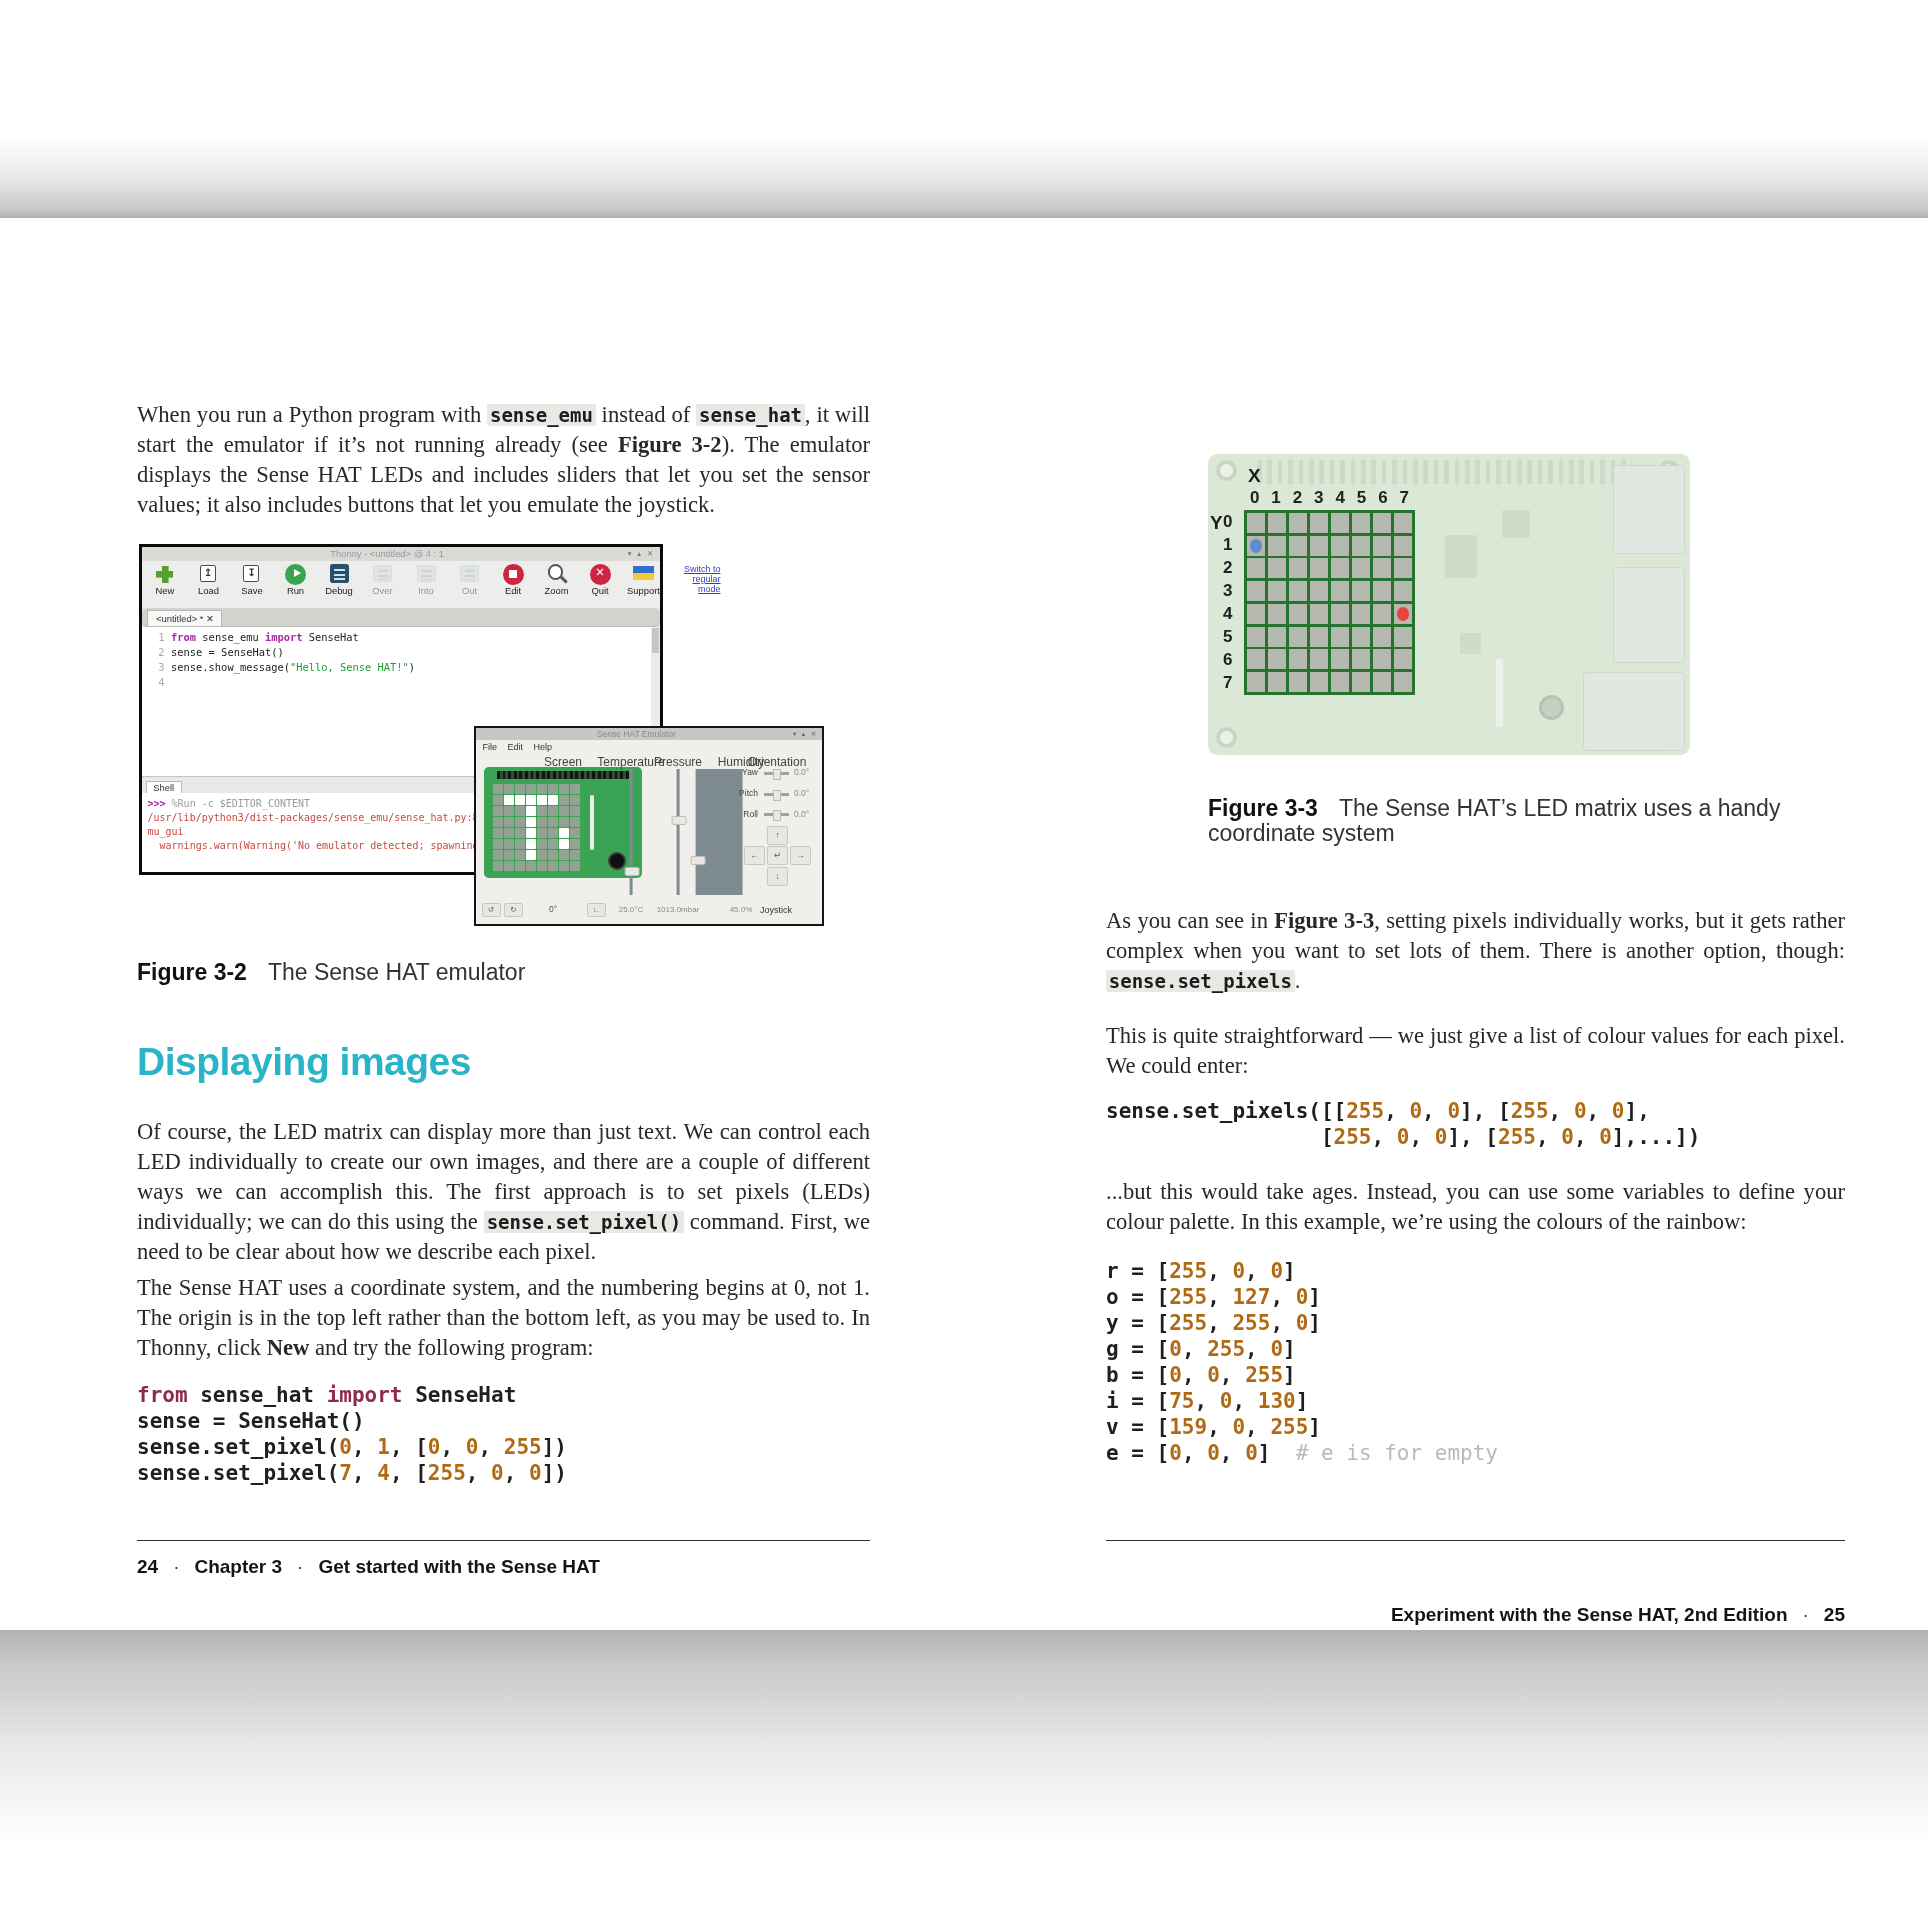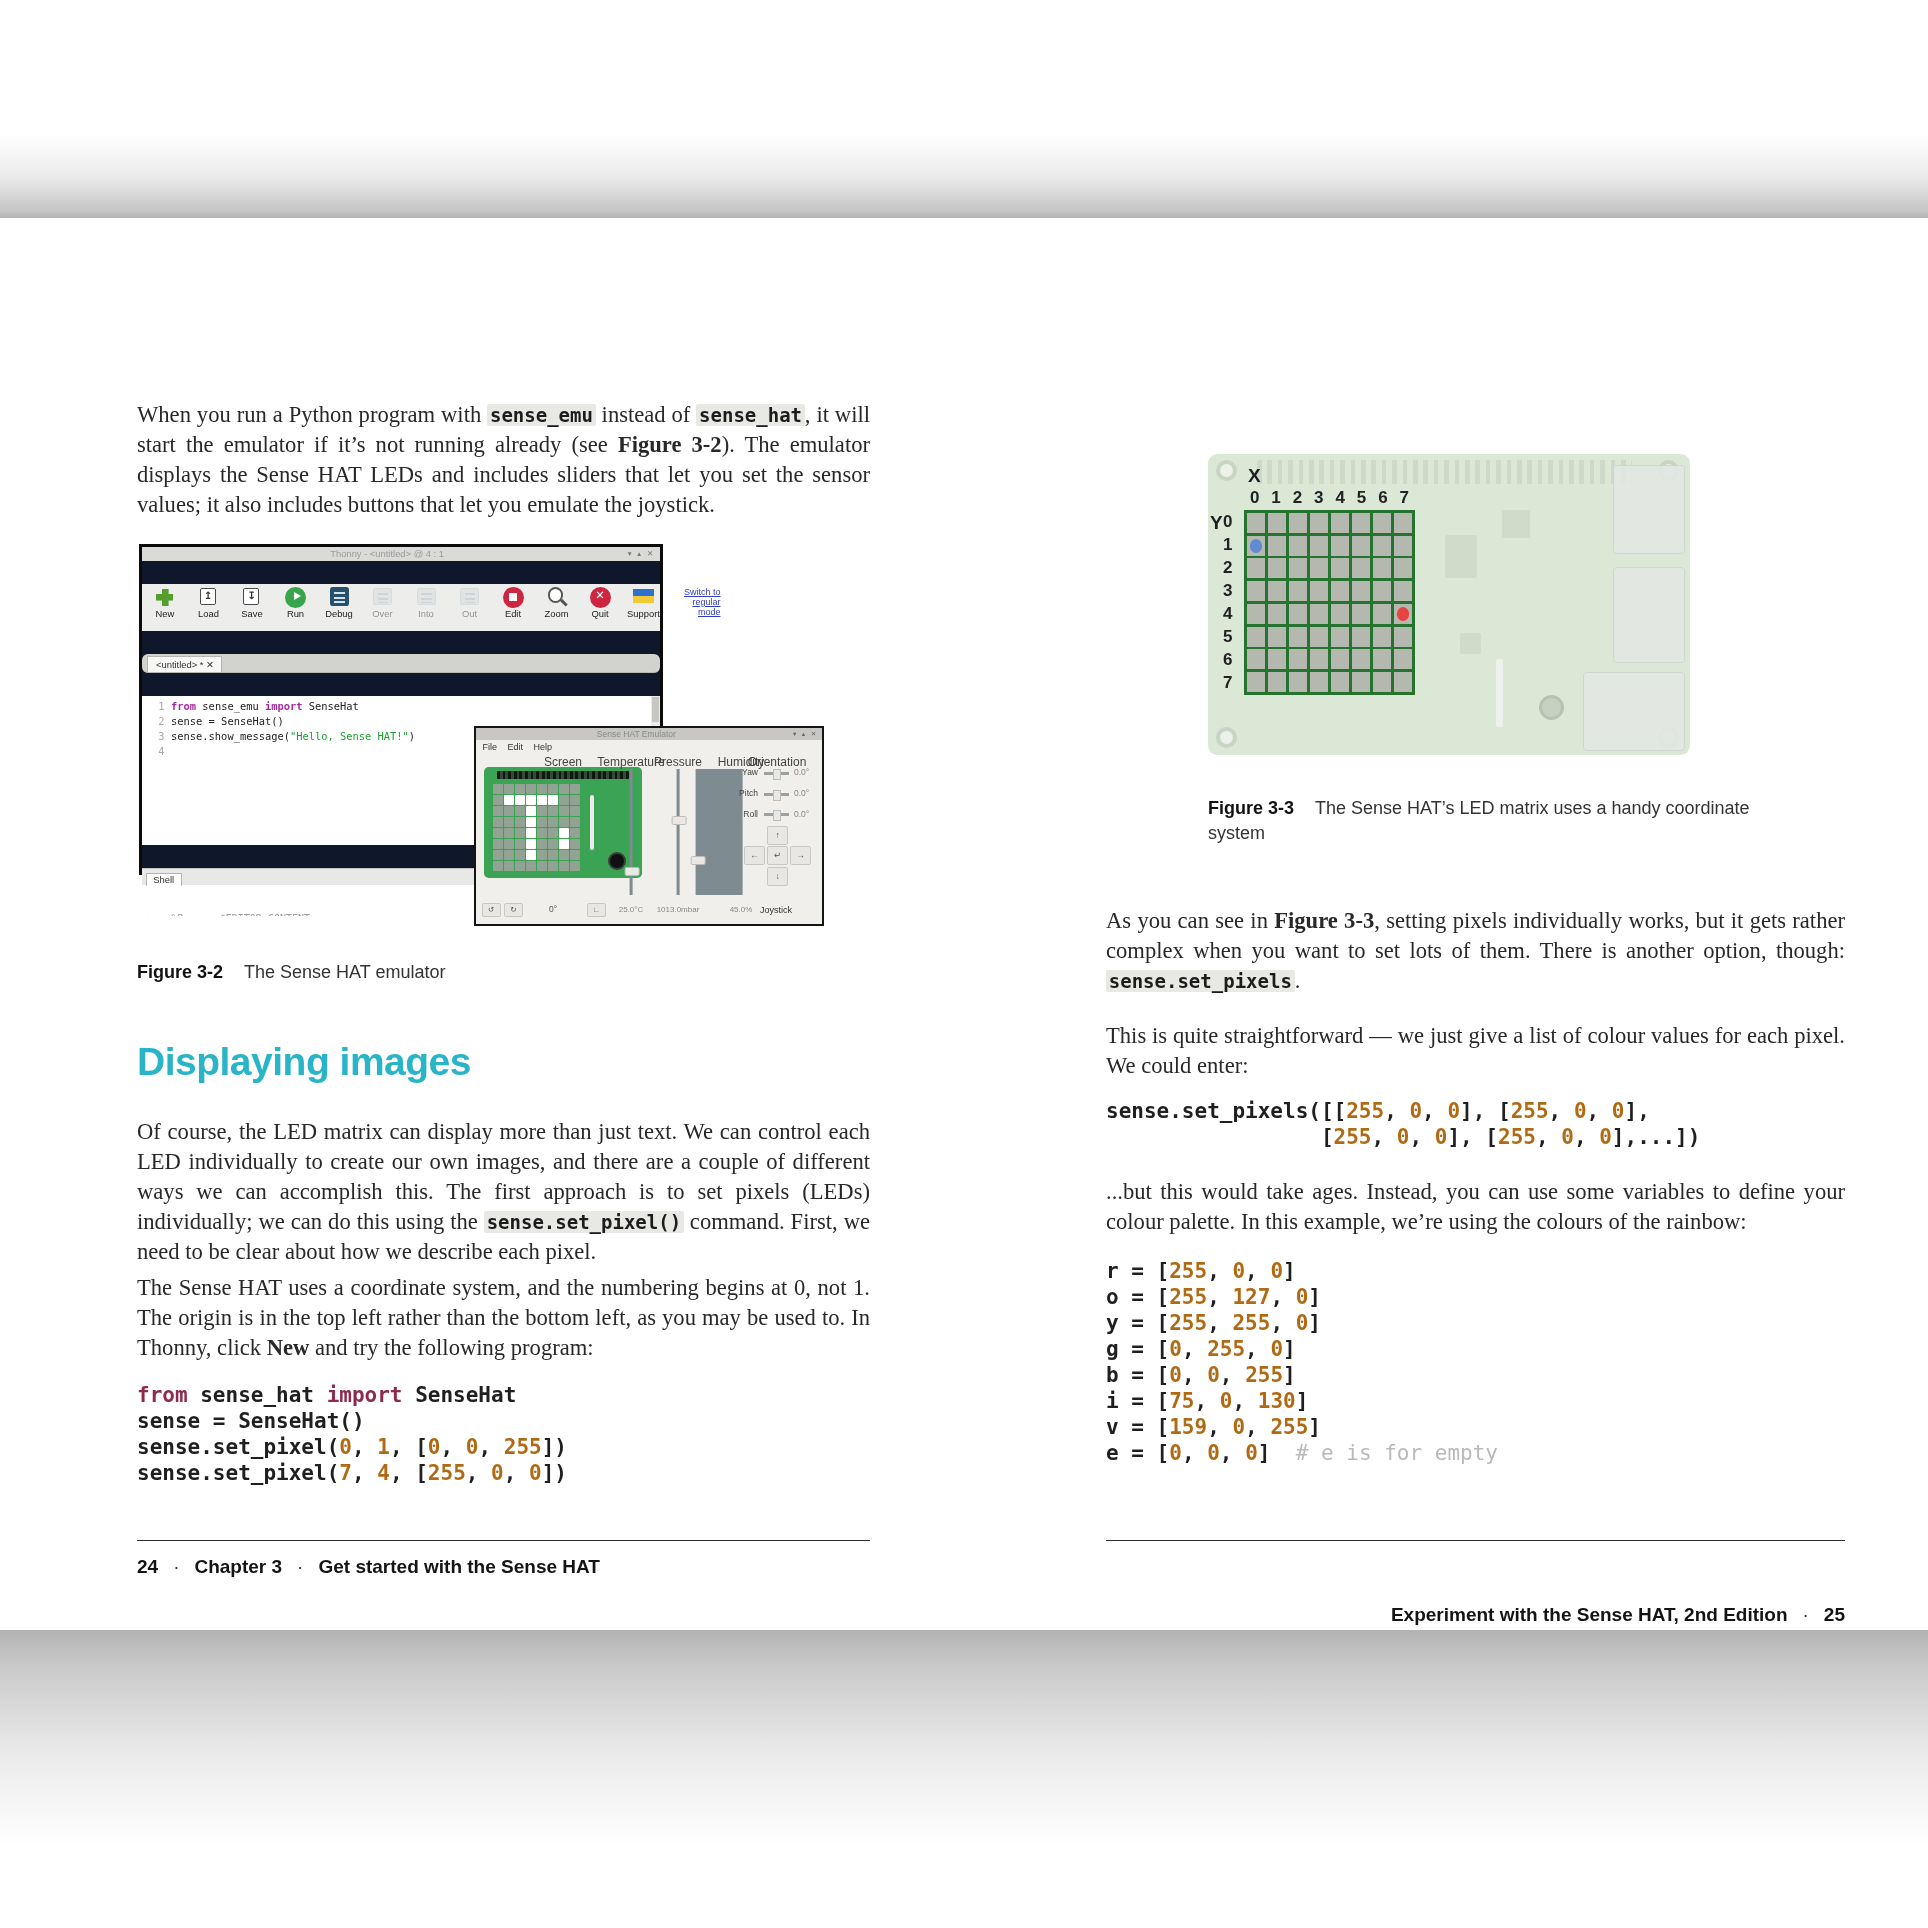--- a/index.html
+++ b/index.html
@@ -19,39 +19,39 @@
   
   .body{font-family:"Liberation Serif",serif;font-size:22.6px;line-height:30px;color:#282828;
         text-align:justify;margin:0;width:100%;}
   .b{font-weight:bold;}
   .icode{font-family:"DejaVu Sans Mono",monospace;font-weight:bold;font-size:19px;
          background:#e8e8e5;padding:0 2.8px;border-radius:1.9px;color:#1c1c1c;}
 
   
   .heading{font-family:"Liberation Sans",sans-serif;font-weight:bold;font-size:39px;
            color:#29b4c8;margin:0;letter-spacing:-0.5px;}
-  .caption{font-size:18px;color:#333;line-height:25.4px;margin:0;}
+  .caption{font-size:23px;color:#333;line-height:25.4px;margin:0;}
   .cap-label{font-weight:bold;color:#111;margin-right:21px;}
   .rule{border-top:1.9px solid #2e2e2e;width:100%;}
   .pgfoot{font-size:19px;font-weight:bold;color:#141414;}
   .pgfoot .sep{font-weight:normal;margin:0 15px;color:#333;}
   .t-right{text-align:right;}
 
   
   .codeblock{font-family:"DejaVu Sans Mono",monospace;font-weight:bold;font-size:21px;
              line-height:26px;color:#1f1f1f;}
   .code-line{white-space:pre;}
   .n{color:#b06a14;}
   .kw{color:#8e2a4e;}
   .cmt{color:#b9b9b9;font-weight:normal;}
 
   
   .fig2{width:697px;height:400px;}
   .twin{position:absolute;left:1.9px;top:2.8px;width:524px;height:331px;border:3.8px solid #0b0b0b;
-        background:#0f172a;box-sizing:border-box;display:flex;flex-direction:column;gap:23px;}
+        background:#e5e5e5;box-sizing:border-box;display:flex;flex-direction:column;}
   .t-titlebar{height:14px;background:#dadad7;display:flex;align-items:center;padding:0 4.7px;flex:none;}
   .t-title{flex:1;text-align:center;font-size:9.4px;color:#9a9a9a;}
   .t-controls{font-size:7.5px;color:#777;letter-spacing:1.9px;}
   .t-toolbar{height:44px;background:#ededeb;display:flex;align-items:flex-start;
              padding:2.8px 3.8px 0 5.6px;gap:8.5px;flex:none;}
   .t-item{width:35px;flex:none;}
   .t-lbl{font-size:9.4px;color:#222;text-align:center;margin-top:0.9px;}
   .dis{opacity:.45;}
   .t-ic{width:22.6px;height:21px;margin:0 auto;position:relative;}
   .i-new::before{content:"";position:absolute;inset:0;

